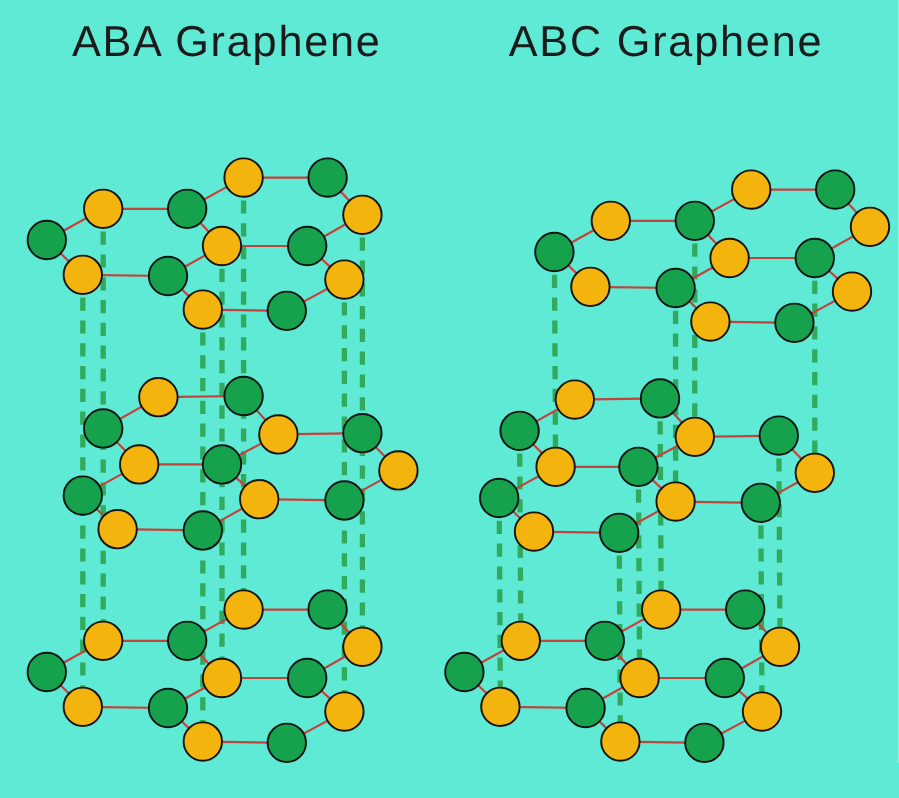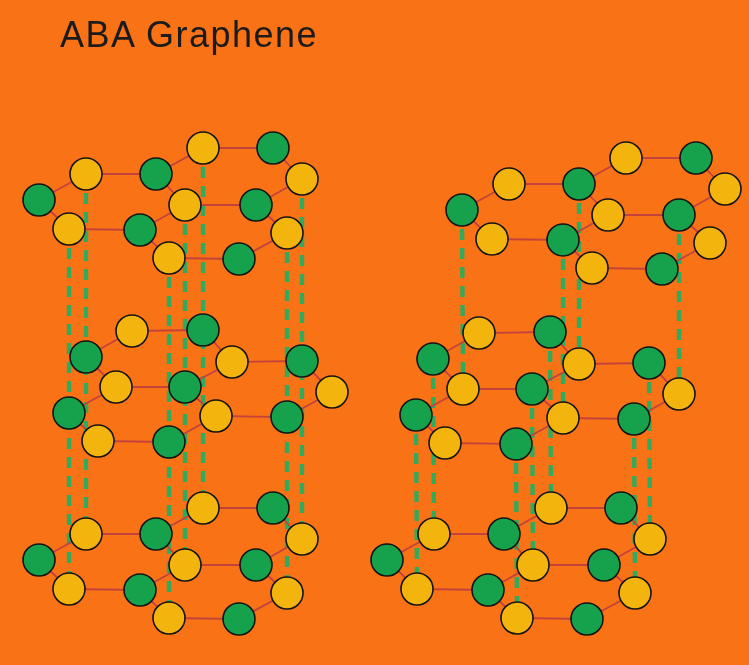--- a/index.html
+++ b/index.html
@@ -5,21 +5,21 @@
   html, body {
     margin: 0;
     padding: 0;
     background: #ffffff;
     font-family: "Liberation Sans", sans-serif;
   }
   .stage {
     position: relative;
     width: 749px;
     height: 665px;
-    background: #f97316;
+    background: #5eead4;
     overflow: hidden;
   }
   .diagram-title {
     position: absolute;
     top: 13px;
     height: 48px;
     line-height: 44px;
     text-align: center;
     font-size: 36px;
     font-weight: 400;
@@ -33,20 +33,21 @@
     position: absolute;
     left: 0;
     top: 0;
   }
 </style>
 </head>
 <body>
 
 <div class="stage">
   <div class="diagram-title left">ABA Graphene</div>
+  <div class="diagram-title right">ABC Graphene</div>
   <svg class="scene" id="scene" width="749" height="665" viewBox="0 0 749 665">
       <g>
         <line x1="203" y1="148" x2="203" y2="508" stroke="#31AA5B" stroke-width="4.4" stroke-dasharray="11 8"></line>
         <line x1="86" y1="174" x2="86" y2="534" stroke="#31AA5B" stroke-width="4.4" stroke-dasharray="11 8"></line>
         <line x1="302" y1="179" x2="302" y2="539" stroke="#31AA5B" stroke-width="4.4" stroke-dasharray="11 8"></line>
         <line x1="185" y1="205" x2="185" y2="565" stroke="#31AA5B" stroke-width="4.4" stroke-dasharray="11 8"></line>
         <line x1="69" y1="229" x2="69" y2="589" stroke="#31AA5B" stroke-width="4.4" stroke-dasharray="11 8"></line>
         <line x1="287" y1="233" x2="287" y2="593" stroke="#31AA5B" stroke-width="4.4" stroke-dasharray="11 8"></line>
         <line x1="169" y1="258" x2="169" y2="618" stroke="#31AA5B" stroke-width="4.4" stroke-dasharray="11 8"></line>
         <line x1="39" y1="200" x2="86" y2="174" stroke="#C4423C" stroke-width="1.8"></line>

